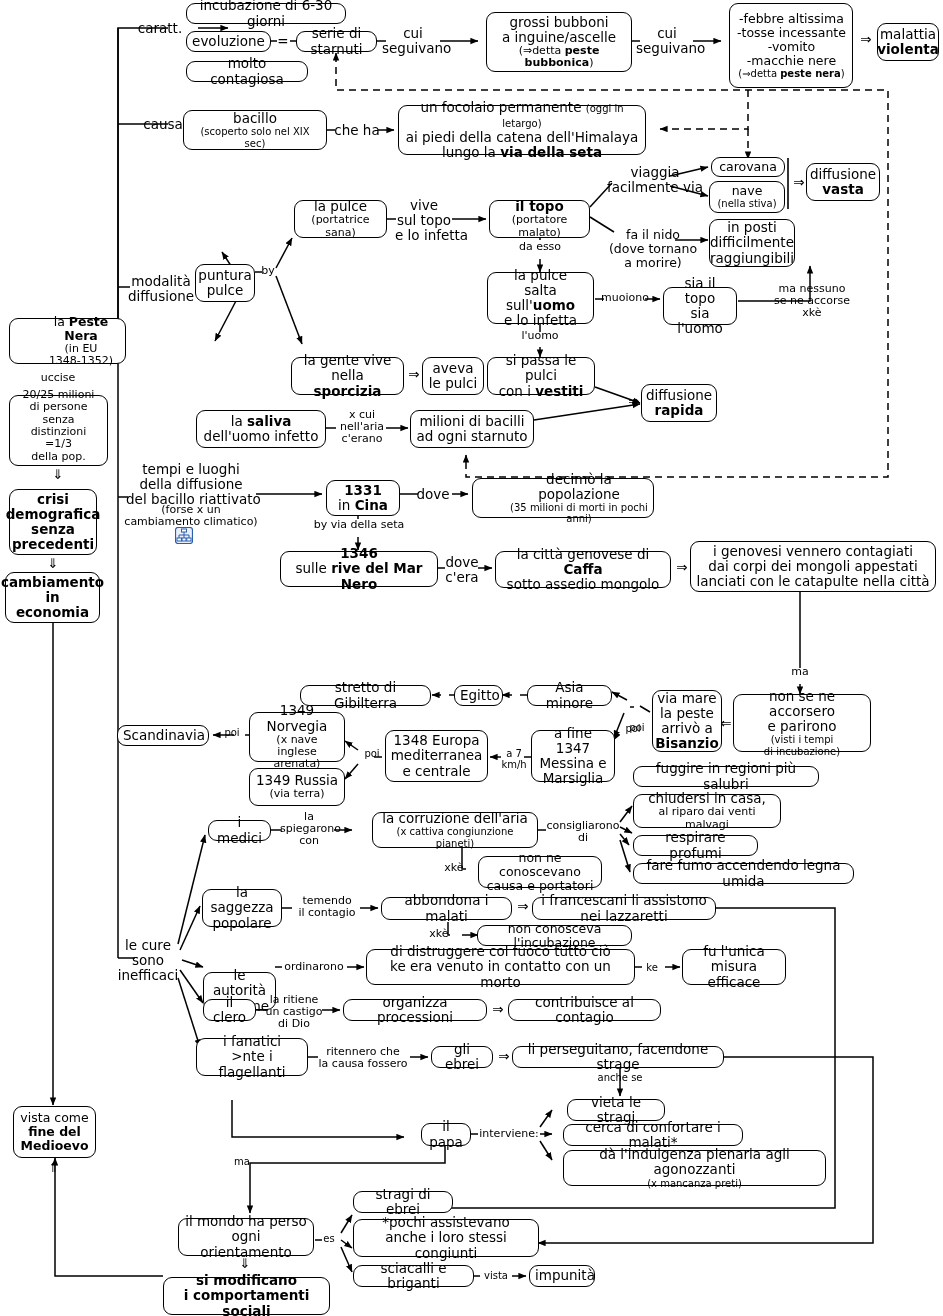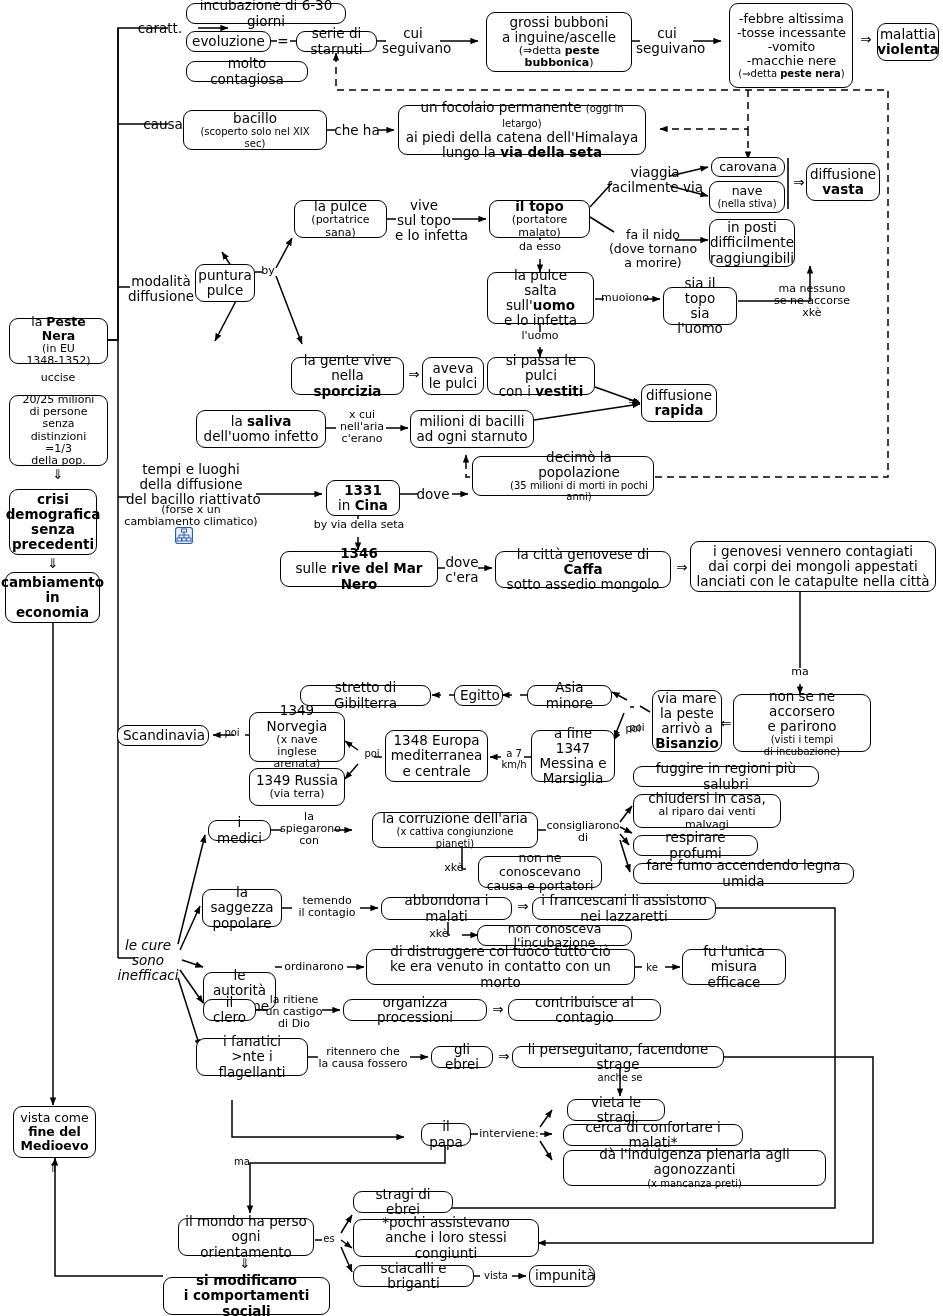--- a/index.html
+++ b/index.html
@@ -218,29 +218,29 @@
 
   <path d="M473,1276 L480,1276"></path>
   <path d="M512,1276 L526,1276" marker-end="url(#ah)"></path>
 
   <path d="M163,1276 L55,1276 L55,1158" marker-end="url(#ah)"></path>
 
   <path d="M53,622 L53,1105" marker-end="url(#ah)"></path>
   </g>
 </svg>
 
-<div class="node f12" style="left:9px;top:318px;width:99px;height:46px;">
+<div class="node f12" style="left:9px;top:318px;width:117px;height:46px;padding-left:32px;">
   <div>
     <span class="ln"><span>la </span><span class="b">Peste Nera</span></span>
     <span class="ln f11">(in EU</span>
     <span class="ln f11">1348-1352)</span>
   </div>
 </div>
 <div class="lbl f11" style="left:26px;top:372px;width:64px;">uccise</div>
-<div class="node f11" style="left:9px;top:395px;width:99px;height:71px;">
+<div class="node f11" style="left:9px;top:395px;width:99px;height:71px;align-items:flex-end;">
   <div>
     <span class="ln">20/25 milioni</span>
     <span class="ln">di persone</span>
     <span class="ln">senza distinzioni</span>
     <span class="ln">=1/3</span>
     <span class="ln">della pop.</span>
   </div>
 </div>
 <div class="lbl f13" style="left:26px;top:467px;width:64px;">⇓</div>
 <div class="node f13 b" style="left:9px;top:489px;width:88px;height:66px;">
@@ -467,21 +467,21 @@
   </svg>
 </div>
 
 <div class="node f13" style="left:326px;top:480px;width:74px;height:36px;">
   <div>
     <span class="ln b">1331</span>
     <span class="ln"><span>in </span><span class="b">Cina</span></span>
   </div>
 </div>
 <div class="lbl f13" style="left:412px;top:487px;width:42px;">dove</div>
-<div class="node f13" style="left:472px;top:456px;width:182px;height:40px;padding-left:37px;">
+<div class="node f13" style="left:472px;top:478px;width:182px;height:40px;padding-left:37px;">
   <div>
     <span class="ln">decimò la popolazione</span>
     <span class="ln f10">(35 milioni di morti in pochi anni)</span>
   </div>
 </div>
 <div class="lbl f11" style="left:288px;top:519px;width:142px;">by via della seta</div>
 <div class="node f13" style="left:280px;top:551px;width:158px;height:36px;">
   <div>
     <span class="ln b">1346</span>
     <span class="ln"><span>sulle </span><span class="b">rive del Mar Nero</span></span>
@@ -561,21 +561,21 @@
   <div>
     <span class="ln">1349 Russia</span>
     <span class="ln f11">(via terra)</span>
   </div>
 </div>
 <div class="lbl f10" style="left:219px;top:727px;width:26px;">poi</div>
 <div class="node f13" style="left:117px;top:725px;width:92px;height:21px;">
   <span class="ln">Scandinavia</span>
 </div>
 
-<div class="lbl f13" style="left:113px;top:938px;width:70px;font-style:italic;">le cure
+<div class="lbl f13" style="left:113px;top:938px;width:70px;">le cure
 sono
 inefficaci</div>
 
 <div class="node f13" style="left:208px;top:820px;width:63px;height:21px;">
   <span class="ln">i medici</span>
 </div>
 <div class="lbl f11" style="left:280px;top:811px;width:58px;">la
 spiegarono
 con</div>
 <div class="node f13" style="left:372px;top:812px;width:166px;height:36px;">

